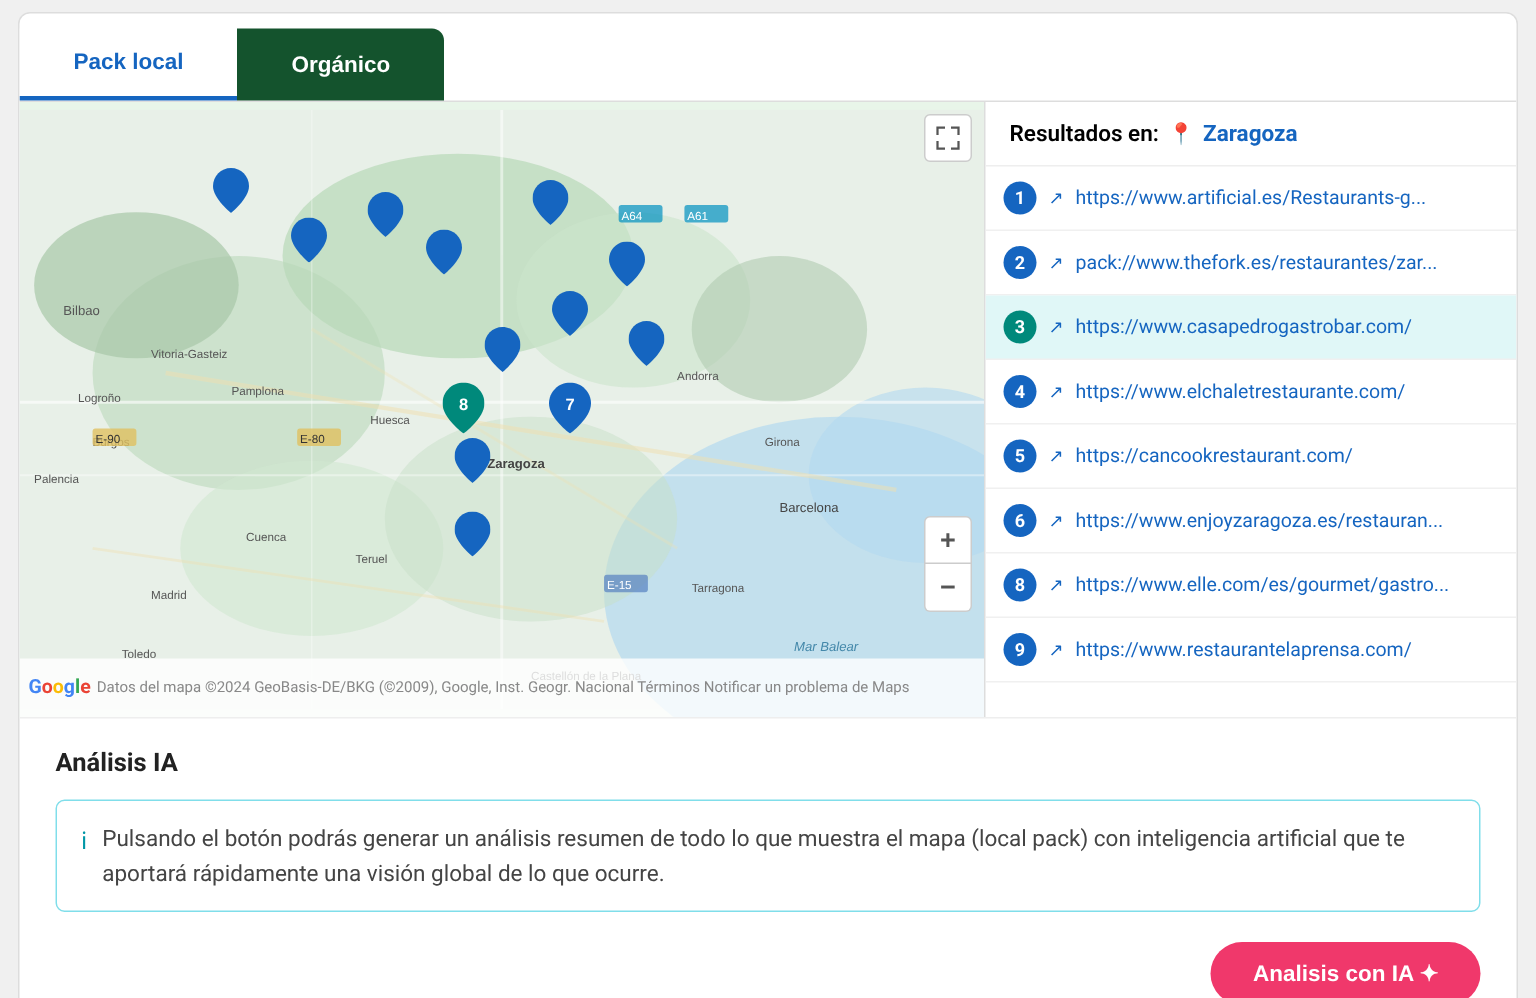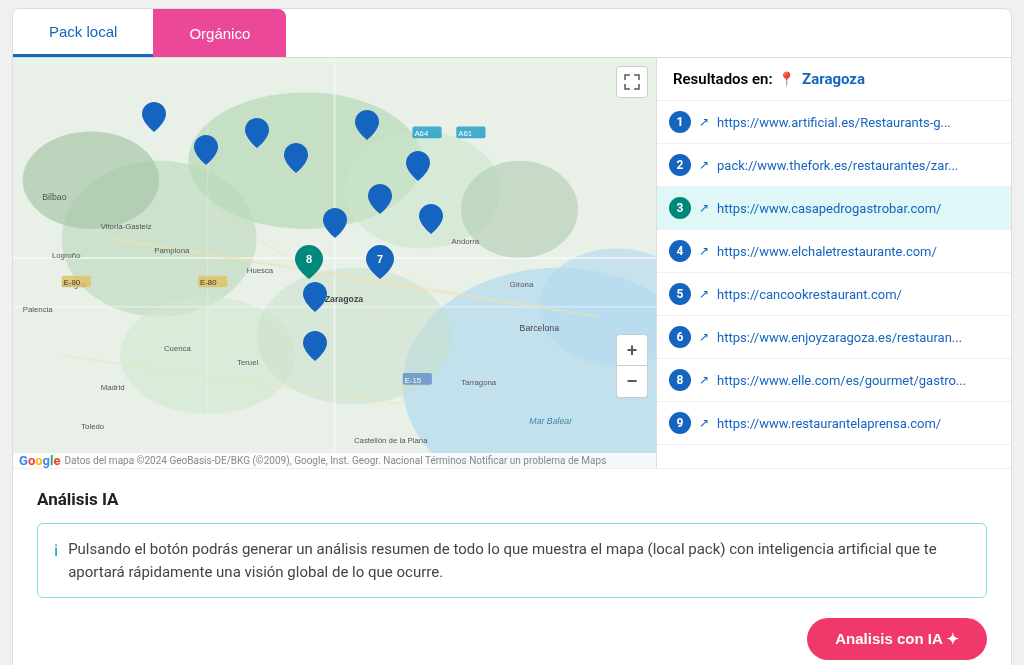--- a/index.html
+++ b/index.html
@@ -20,32 +20,33 @@
       overflow: hidden;
     }
     
     .tabs {
       display: flex;
       border-bottom: 1px solid #ddd;
     }
     .tab {
       padding: 14px 36px;
       font-size: 15px;
-      font-weight: 400;
+      font-weight: 700;
       cursor: pointer;
       border: none;
       background: transparent;
+      margin-top: 10px;
     }
     .tab.active {
       border-bottom: 3px solid #1565c0;
       color: #1565c0;
       background: #fff;
     }
     .tab.teal {
-      background: #ec4899;
+      background: #14532d;
       color: #fff;
       border-radius: 0 8px 0 0;
     }
     
     .main-content {
       display: flex;
       height: 410px;
     }
     
     .map-container {
@@ -94,21 +95,21 @@
     }
     .zoom-btn:first-child { border-radius: 4px 4px 0 0; }
     .zoom-btn:last-child { border-radius: 0 0 4px 4px; border-top: none; }
     
     .map-footer {
       position: absolute;
       bottom: 0;
       left: 0;
       right: 0;
       background: rgba(255,255,255,0.8);
-      padding: 0 6px;
+      padding: 12px 6px;
       font-size: 10px;
       color: #666;
       display: flex;
       align-items: center;
       gap: 4px;
     }
     .google-logo {
       font-size: 13px;
       font-weight: bold;
       color: #4285F4;

